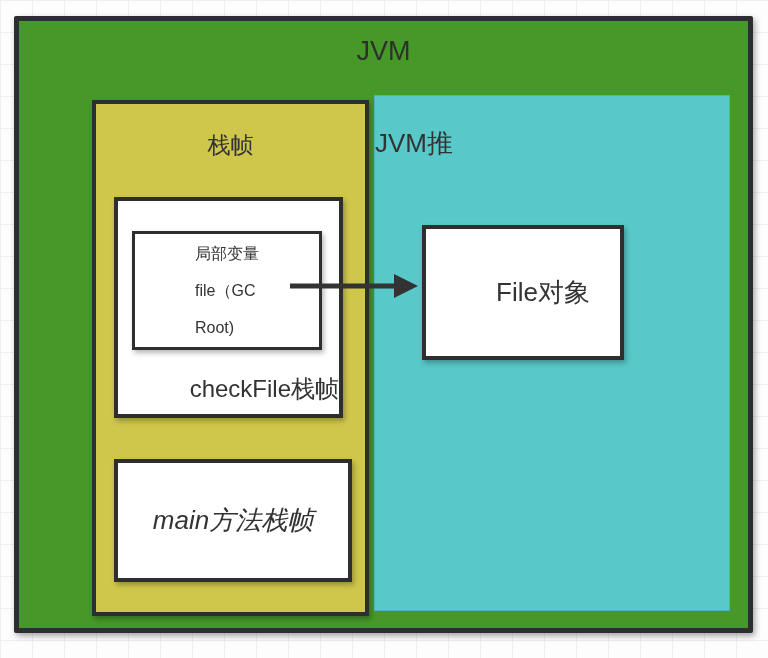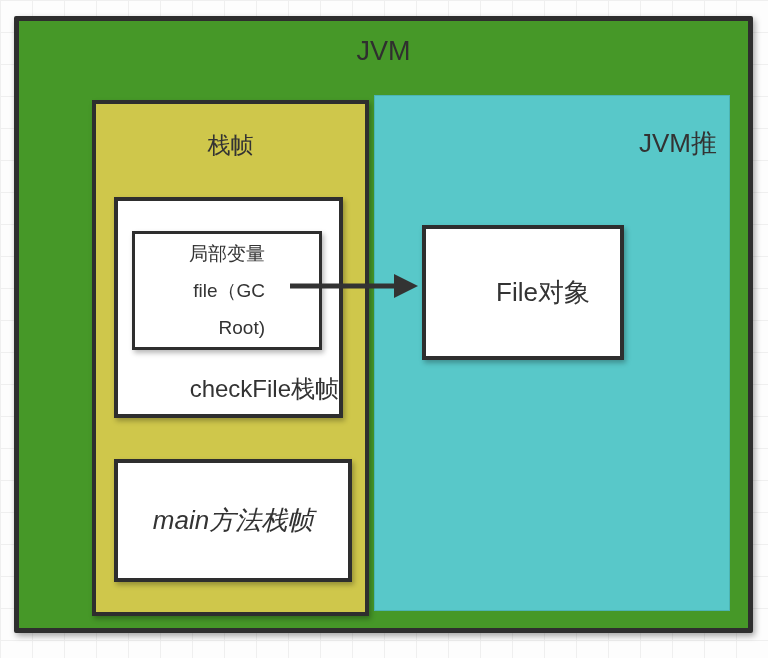--- a/index.html
+++ b/index.html
@@ -44,39 +44,39 @@
     text-align: center;
     font-size: 23px;
   }
   .heap-box {
     left: 369px; top: 90px; width: 356px; height: 516px;
     background: #58c8c9;
     border: 1px solid rgba(40,120,120,0.25);
   }
   .heap-label {
     position: absolute; left: 0; right: 12px; top: 30px;
-    text-align: right;
+    text-align: left;
     font-size: 26px;
   }
   .checkfile-box {
     left: 82px; top: 192px; width: 229px; height: 221px;
     background: #ffffff;
   }
   .local-var-box {
     position: absolute; box-sizing: border-box;
     left: 14px; top: 30px; width: 190px; height: 119px;
     background: #ffffff;
     border: 3px solid #2e2e2e;
     box-shadow: 2px 3px 5px rgba(0,0,0,0.28);
     display: flex; align-items: center; justify-content: center;
   }
   .local-var-text {
     white-space: pre-line;
-    text-align: right;
-    font-size: 19px; line-height: 37px;
+    text-align: left;
+    font-size: 16px; line-height: 37px;
   }
   .checkfile-label {
     position: absolute; left: 0; right: 0; top: 172px;
     text-align: right;
     font-size: 24px;
   }
   .main-box {
     left: 82px; top: 454px; width: 238px; height: 123px;
     background: #ffffff;
     display: flex; align-items: center; justify-content: center;

